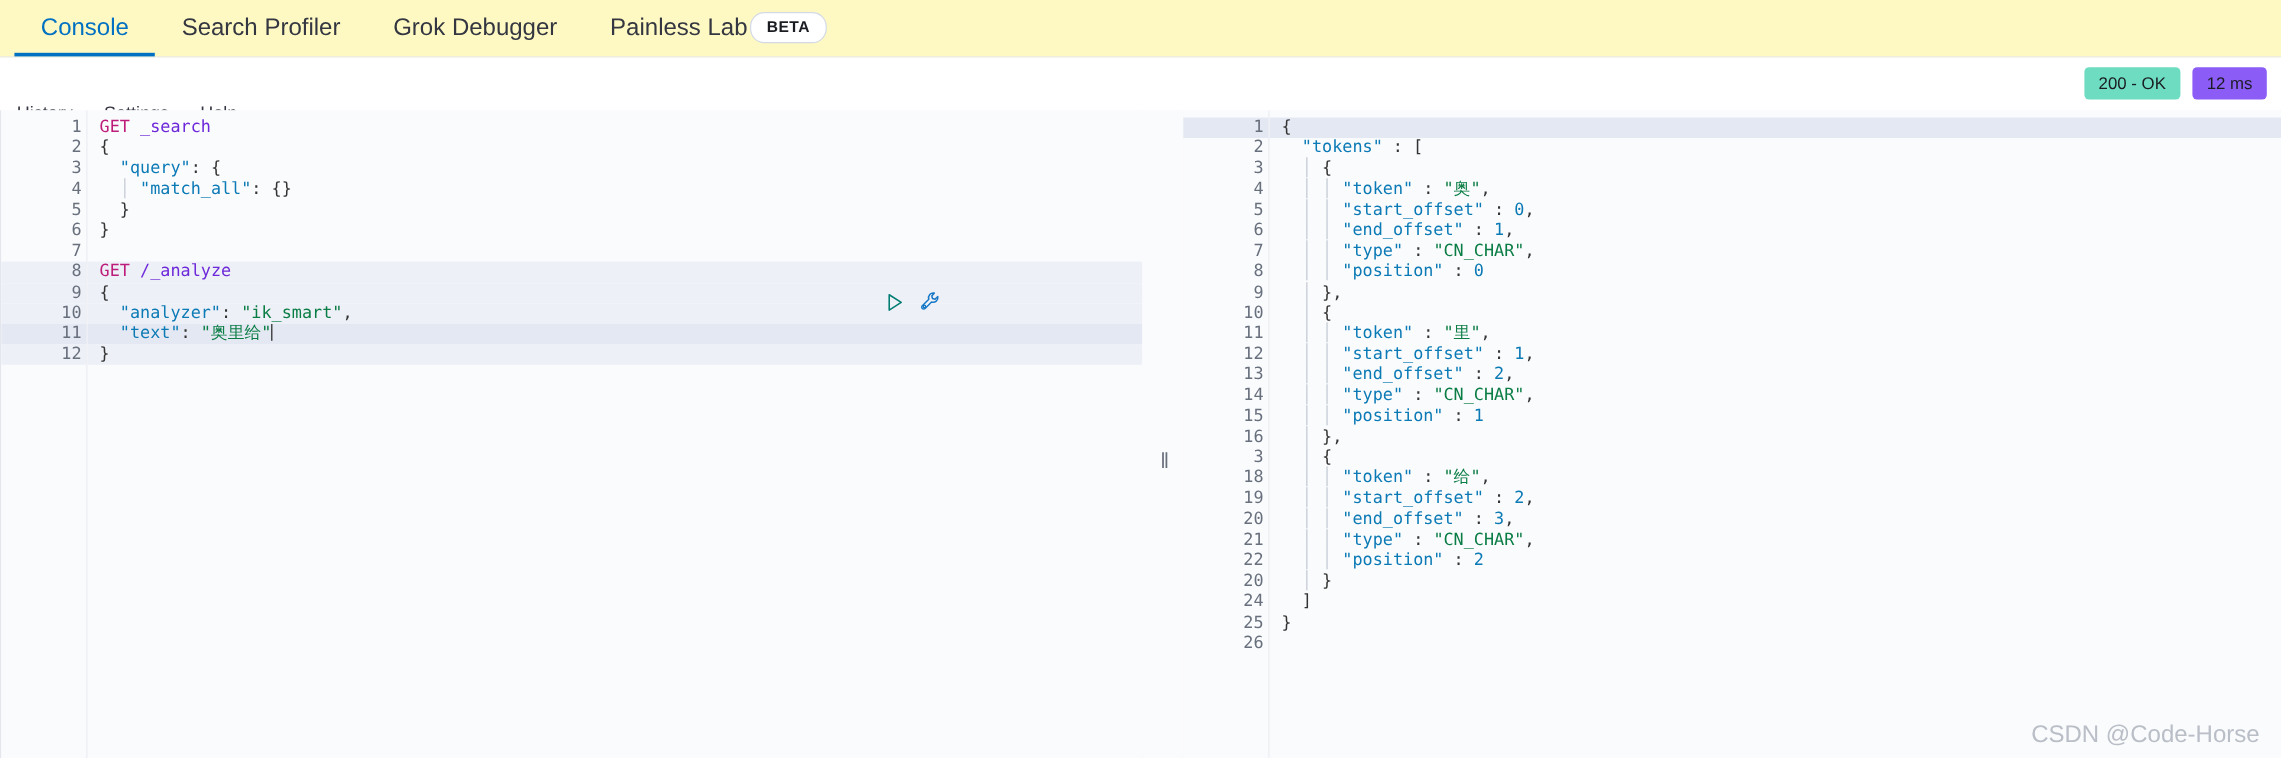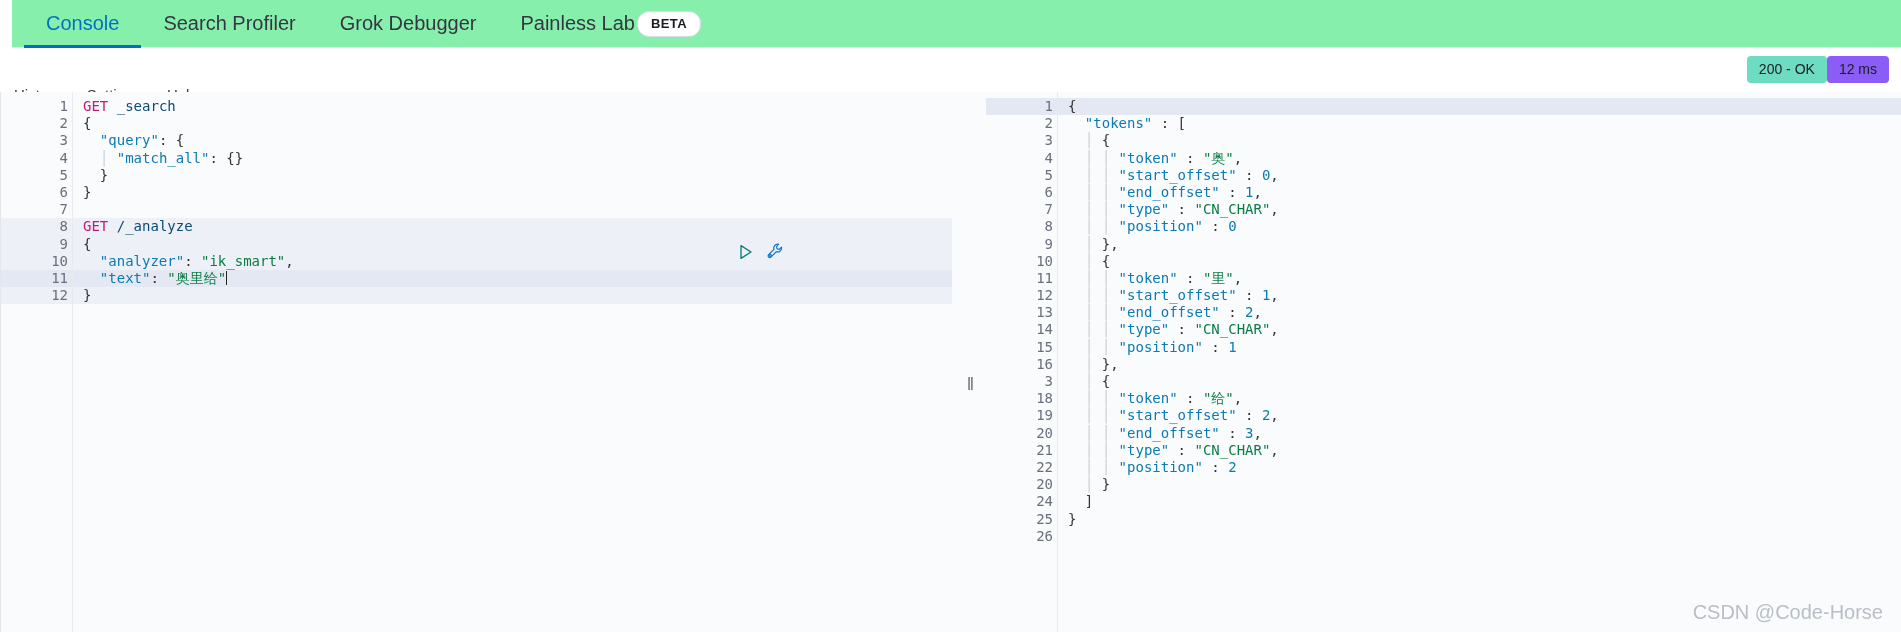--- a/index.html
+++ b/index.html
@@ -10,25 +10,24 @@
     font-family: "Liberation Sans", sans-serif;
     overflow: hidden;
   }
 
   
   #app { width: 1901px; height: 632px; position: relative; background: #fff; }
 
   #tabbar {
     height: 48px;
     display: flex;
-    align-items: center;
+    align-items: flex-end;
     padding: 0 0 0 12px;
     border-bottom: 1px solid #e3e6ec;
-    background: #86efac;
-    margin-left: 12px;
+    background: #fef9c3;
   }
   .tab {
     position: relative;
     height: 48px;
     display: flex;
     align-items: center;
     padding: 0 22px;
     font-size: 20px;
     color: #343741;
     cursor: pointer;
@@ -69,20 +68,21 @@
     margin-right: 26px;
     cursor: pointer;
     margin-top: 48px;
   }
   #badges {
     position: absolute;
     right: 12px;
     top: 8px;
     display: flex;
     align-items: center;
+    gap: 10px;
   }
   .badge {
     border-radius: 4px;
     font-size: 14px;
     padding: 5px 12px 6px;
     color: #1a1c21;
     white-space: nowrap;
   }
   .badge.ok { background: #6ddcc1; }
   .badge.time { background: #8b5cf6; }
@@ -152,21 +152,21 @@
     color: #5c7fa5;
     line-height: 17.2px;
   }
   .cl { color: #222; padding-left: 10px; }
 
   .ln.hl, .cl.hl { background: #e4e8f2; }
   .ln.hl2, .cl.hl2 { background: #edf0f7; }
 
   
   .method  { color: #bd1c7a; }
-  .url     { color: #0c4a6e; text-align: center; }
+  .url     { color: #6d28d9; text-align: center; }
   .key     { color: #0b7ab5; }
   .str     { color: #0a7d45; }
   .num     { color: #0b7ab5; }
   .punct   { color: #333; }
   .guide   { color: #c8cdd6; }
 
   
   .caret {
     display: inline-block;
     width: 1px;

